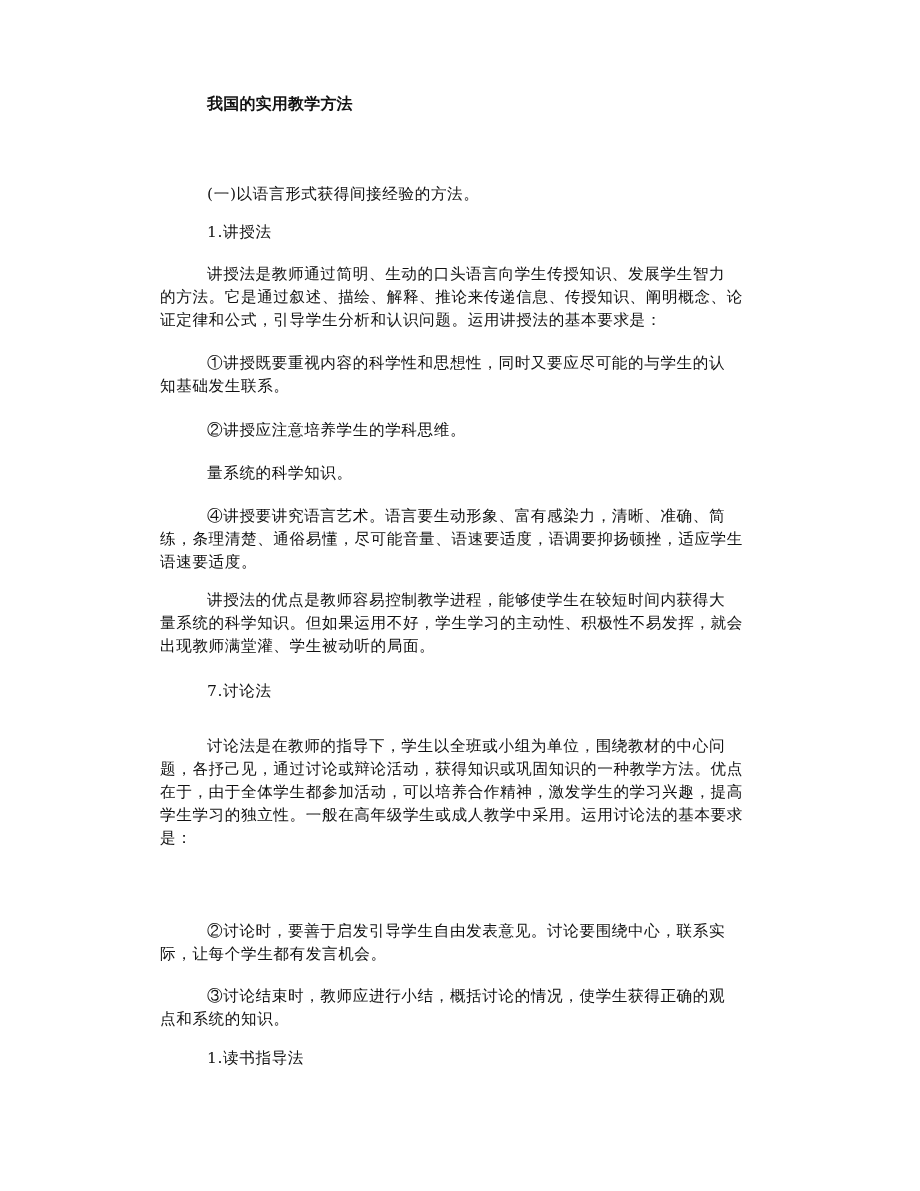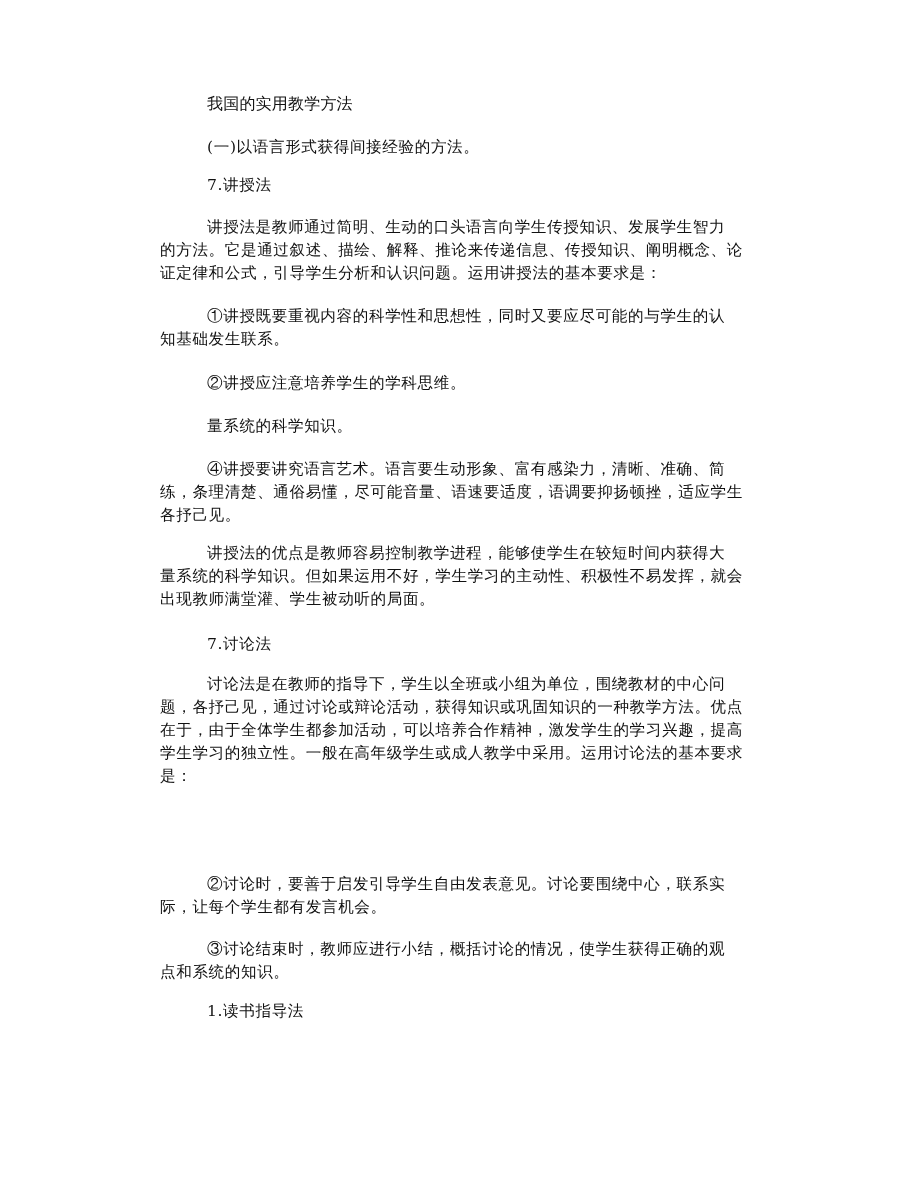--- a/index.html
+++ b/index.html
@@ -20,54 +20,55 @@
       left: 0;
       top: 0;
       width: 920px;
       height: 1191px;
     }
     .title {
       position: absolute;
       left: 207px;
       top: 94px;
       font-size: 16px;
-      font-weight: normal;
+      font-weight: bold;
       line-height: 20px;
       letter-spacing: 0.2px;
       white-space: nowrap;
     }
     .para {
       position: absolute;
       left: 160px;
       width: 600px;
       font-size: 15.6px;
       line-height: 23px;
       letter-spacing: 0.6px;
     }
     .line {
       display: block;
       white-space: nowrap;
       height: 23px;
     }
     .line.indent {
       padding-left: 47px;
+      margin-top: 47px;
     }
   </style>
 </head>
 <body>
 
 <div class="page">
   <div class="title">我国的实用教学方法</div>
 
   <div class="para" style="top:136px">
     <span class="line indent">(一)以语言形式获得间接经验的方法。</span>
   </div>
 
   <div class="para" style="top:174px">
-    <span class="line indent">7.讲授法</span>
+    <span class="line indent">1.讲授法</span>
   </div>
 
   <div class="para" style="top:216px">
     <span class="line indent">讲授法是教师通过简明、生动的口头语言向学生传授知识、发展学生智力</span>
     <span class="line">的方法。它是通过叙述、描绘、解释、推论来传递信息、传授知识、阐明概念、论</span>
     <span class="line">证定律和公式，引导学生分析和认识问题。运用讲授法的基本要求是：</span>
   </div>
 
   <div class="para" style="top:305px">
     <span class="line indent">①讲授既要重视内容的科学性和思想性，同时又要应尽可能的与学生的认</span>
@@ -78,34 +79,34 @@
     <span class="line indent">②讲授应注意培养学生的学科思维。</span>
   </div>
 
   <div class="para" style="top:415px">
     <span class="line indent">量系统的科学知识。</span>
   </div>
 
   <div class="para" style="top:458px">
     <span class="line indent">④讲授要讲究语言艺术。语言要生动形象、富有感染力，清晰、准确、简</span>
     <span class="line">练，条理清楚、通俗易懂，尽可能音量、语速要适度，语调要抑扬顿挫，适应学生</span>
-    <span class="line">各抒己见。</span>
+    <span class="line">语速要适度。</span>
   </div>
 
   <div class="para" style="top:542px">
     <span class="line indent">讲授法的优点是教师容易控制教学进程，能够使学生在较短时间内获得大</span>
     <span class="line">量系统的科学知识。但如果运用不好，学生学习的主动性、积极性不易发挥，就会</span>
     <span class="line">出现教师满堂灌、学生被动听的局面。</span>
   </div>
 
   <div class="para" style="top:633px">
     <span class="line indent">7.讨论法</span>
   </div>
 
-  <div class="para" style="top:673px">
+  <div class="para" style="top:688px">
     <span class="line indent">讨论法是在教师的指导下，学生以全班或小组为单位，围绕教材的中心问</span>
     <span class="line">题，各抒己见，通过讨论或辩论活动，获得知识或巩固知识的一种教学方法。优点</span>
     <span class="line">在于，由于全体学生都参加活动，可以培养合作精神，激发学生的学习兴趣，提高</span>
     <span class="line">学生学习的独立性。一般在高年级学生或成人教学中采用。运用讨论法的基本要求</span>
     <span class="line">是：</span>
   </div>
 
 
   <div class="para" style="top:938px">
     <span class="line indent">③讨论结束时，教师应进行小结，概括讨论的情况，使学生获得正确的观</span>

